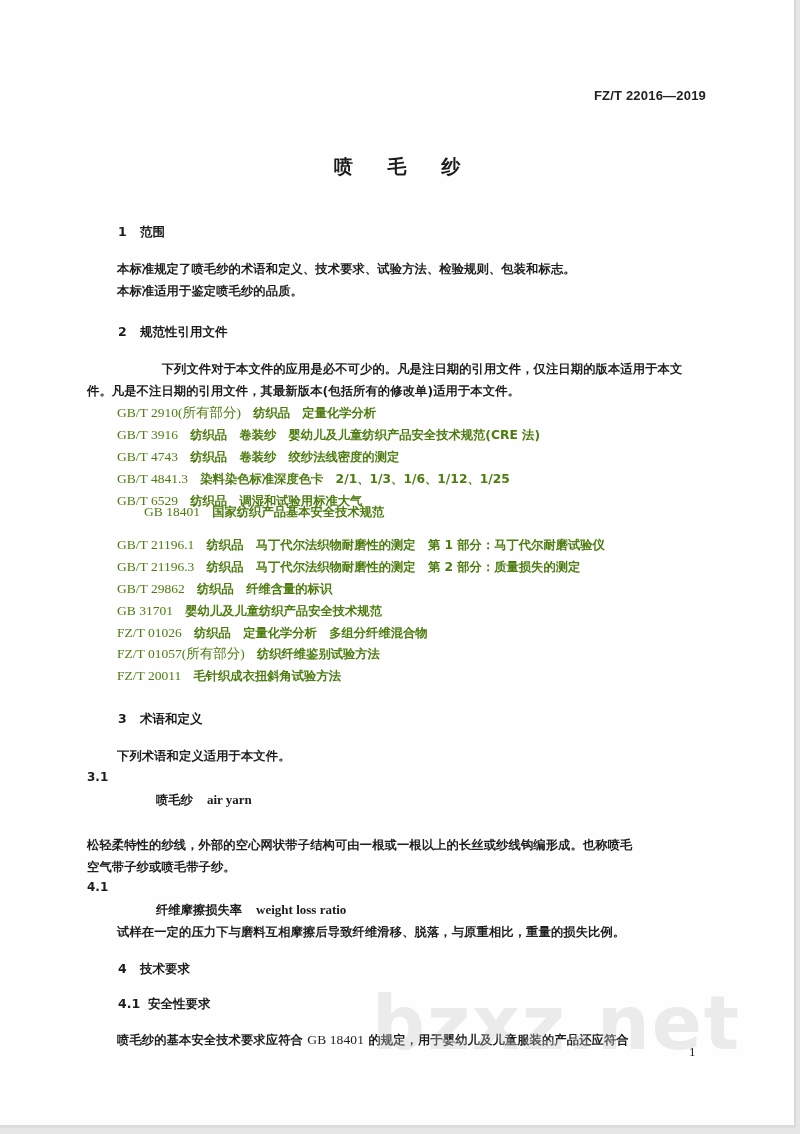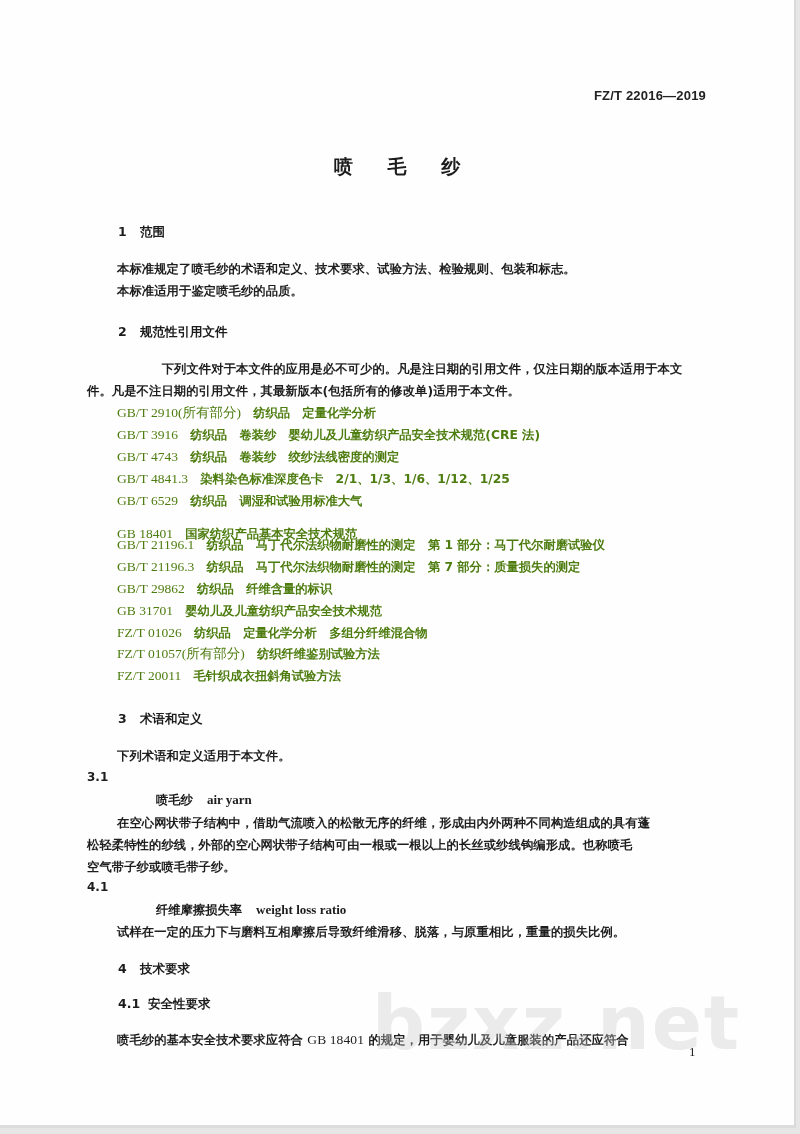--- a/index.html
+++ b/index.html
@@ -159,39 +159,38 @@
     <span class="num">2</span><span>规范性引用文件</span>
   </div>
   <div class="para indent" style="top:359px; width:640px;text-align:center;">下列文件对于本文件的应用是必不可少的。凡是注日期的引用文件，仅注日期的版本适用于本文</div>
   <div class="para" style="top:381px; left:87px;">件。凡是不注日期的引用文件，其最新版本(包括所有的修改单)适用于本文件。</div>
 
   <div class="ref-line" style="top:402px;"><span class="code">GB/T 2910(所有部分)</span>　<span class="desc">纺织品　定量化学分析</span></div>
   <div class="ref-line" style="top:424px;"><span class="code">GB/T 3916</span>　<span class="desc">纺织品　卷装纱　婴幼儿及儿童纺织产品安全技术规范(CRE 法)</span></div>
   <div class="ref-line" style="top:446px;"><span class="code">GB/T 4743</span>　<span class="desc">纺织品　卷装纱　绞纱法线密度的测定</span></div>
   <div class="ref-line" style="top:468px;"><span class="code">GB/T 4841.3</span>　<span class="desc">染料染色标准深度色卡　2/1、1/3、1/6、1/12、1/25</span></div>
   <div class="ref-line" style="top:490px;"><span class="code">GB/T 6529</span>　<span class="desc">纺织品　调湿和试验用标准大气</span></div>
-  <div class="ref-line" style="top:523px;"><span class="code">GB 18401</span>　<span class="desc">国家纺织产品基本安全技术规范</span></div>
+  <div class="ref-line" style="top:501px;margin-left:27px;"><span class="code">GB 18401</span>　<span class="desc">国家纺织产品基本安全技术规范</span></div>
   <div class="ref-line" style="top:534px;"><span class="code">GB/T 21196.1</span>　<span class="desc">纺织品　马丁代尔法织物耐磨性的测定　第 1 部分：马丁代尔耐磨试验仪</span></div>
-  <div class="ref-line" style="top:556px;"><span class="code">GB/T 21196.3</span>　<span class="desc">纺织品　马丁代尔法织物耐磨性的测定　第 7 部分：质量损失的测定</span></div>
+  <div class="ref-line" style="top:556px;"><span class="code">GB/T 21196.3</span>　<span class="desc">纺织品　马丁代尔法织物耐磨性的测定　第 2 部分：质量损失的测定</span></div>
   <div class="ref-line" style="top:578px;"><span class="code">GB/T 29862</span>　<span class="desc">纺织品　纤维含量的标识</span></div>
   <div class="ref-line" style="top:600px;"><span class="code">GB 31701</span>　<span class="desc">婴幼儿及儿童纺织产品安全技术规范</span></div>
   <div class="ref-line" style="top:622px;"><span class="code">FZ/T 01026</span>　<span class="desc">纺织品　定量化学分析　多组分纤维混合物</span></div>
   <div class="ref-line" style="top:643px;"><span class="code">FZ/T 01057(所有部分)</span>　<span class="desc">纺织纤维鉴别试验方法</span></div>
   <div class="ref-line" style="top:665px;"><span class="code">FZ/T 20011</span>　<span class="desc">毛针织成衣扭斜角试验方法</span></div>
 
   <div class="h1" style="top:711px;">
     <span class="num">3</span><span>术语和定义</span>
   </div>
   <div class="para indent" style="top:746px;">下列术语和定义适用于本文件。</div>
 
   <div class="term-num" style="top:770px;text-align:right;">3.1</div>
   <div class="term-name" style="top:792px;">
     <span>喷毛纱</span><span class="en">air yarn</span>
   </div>
-  <div class="para indent" style="top:813px; width:640px;">在空心网状带子结构中，借助气流喷入的松散无序的纤维，形成由内外两种不同构造组成的具有蓬</div>
   <div class="para" style="top:835px; width:640px;">松轻柔特性的纱线，外部的空心网状带子结构可由一根或一根以上的长丝或纱线钩编形成。也称喷毛</div>
   <div class="para" style="top:857px;">空气带子纱或喷毛带子纱。</div>
 
   <div class="term-num" style="top:880px;">4.1</div>
   <div class="term-name" style="top:902px;">
     <span>纤维摩擦损失率</span><span class="en">weight loss ratio</span>
   </div>
   <div class="para indent" style="top:922px; width:640px;">试样在一定的压力下与磨料互相摩擦后导致纤维滑移、脱落，与原重相比，重量的损失比例。</div>
 
   <div class="h1" style="top:961px;">

